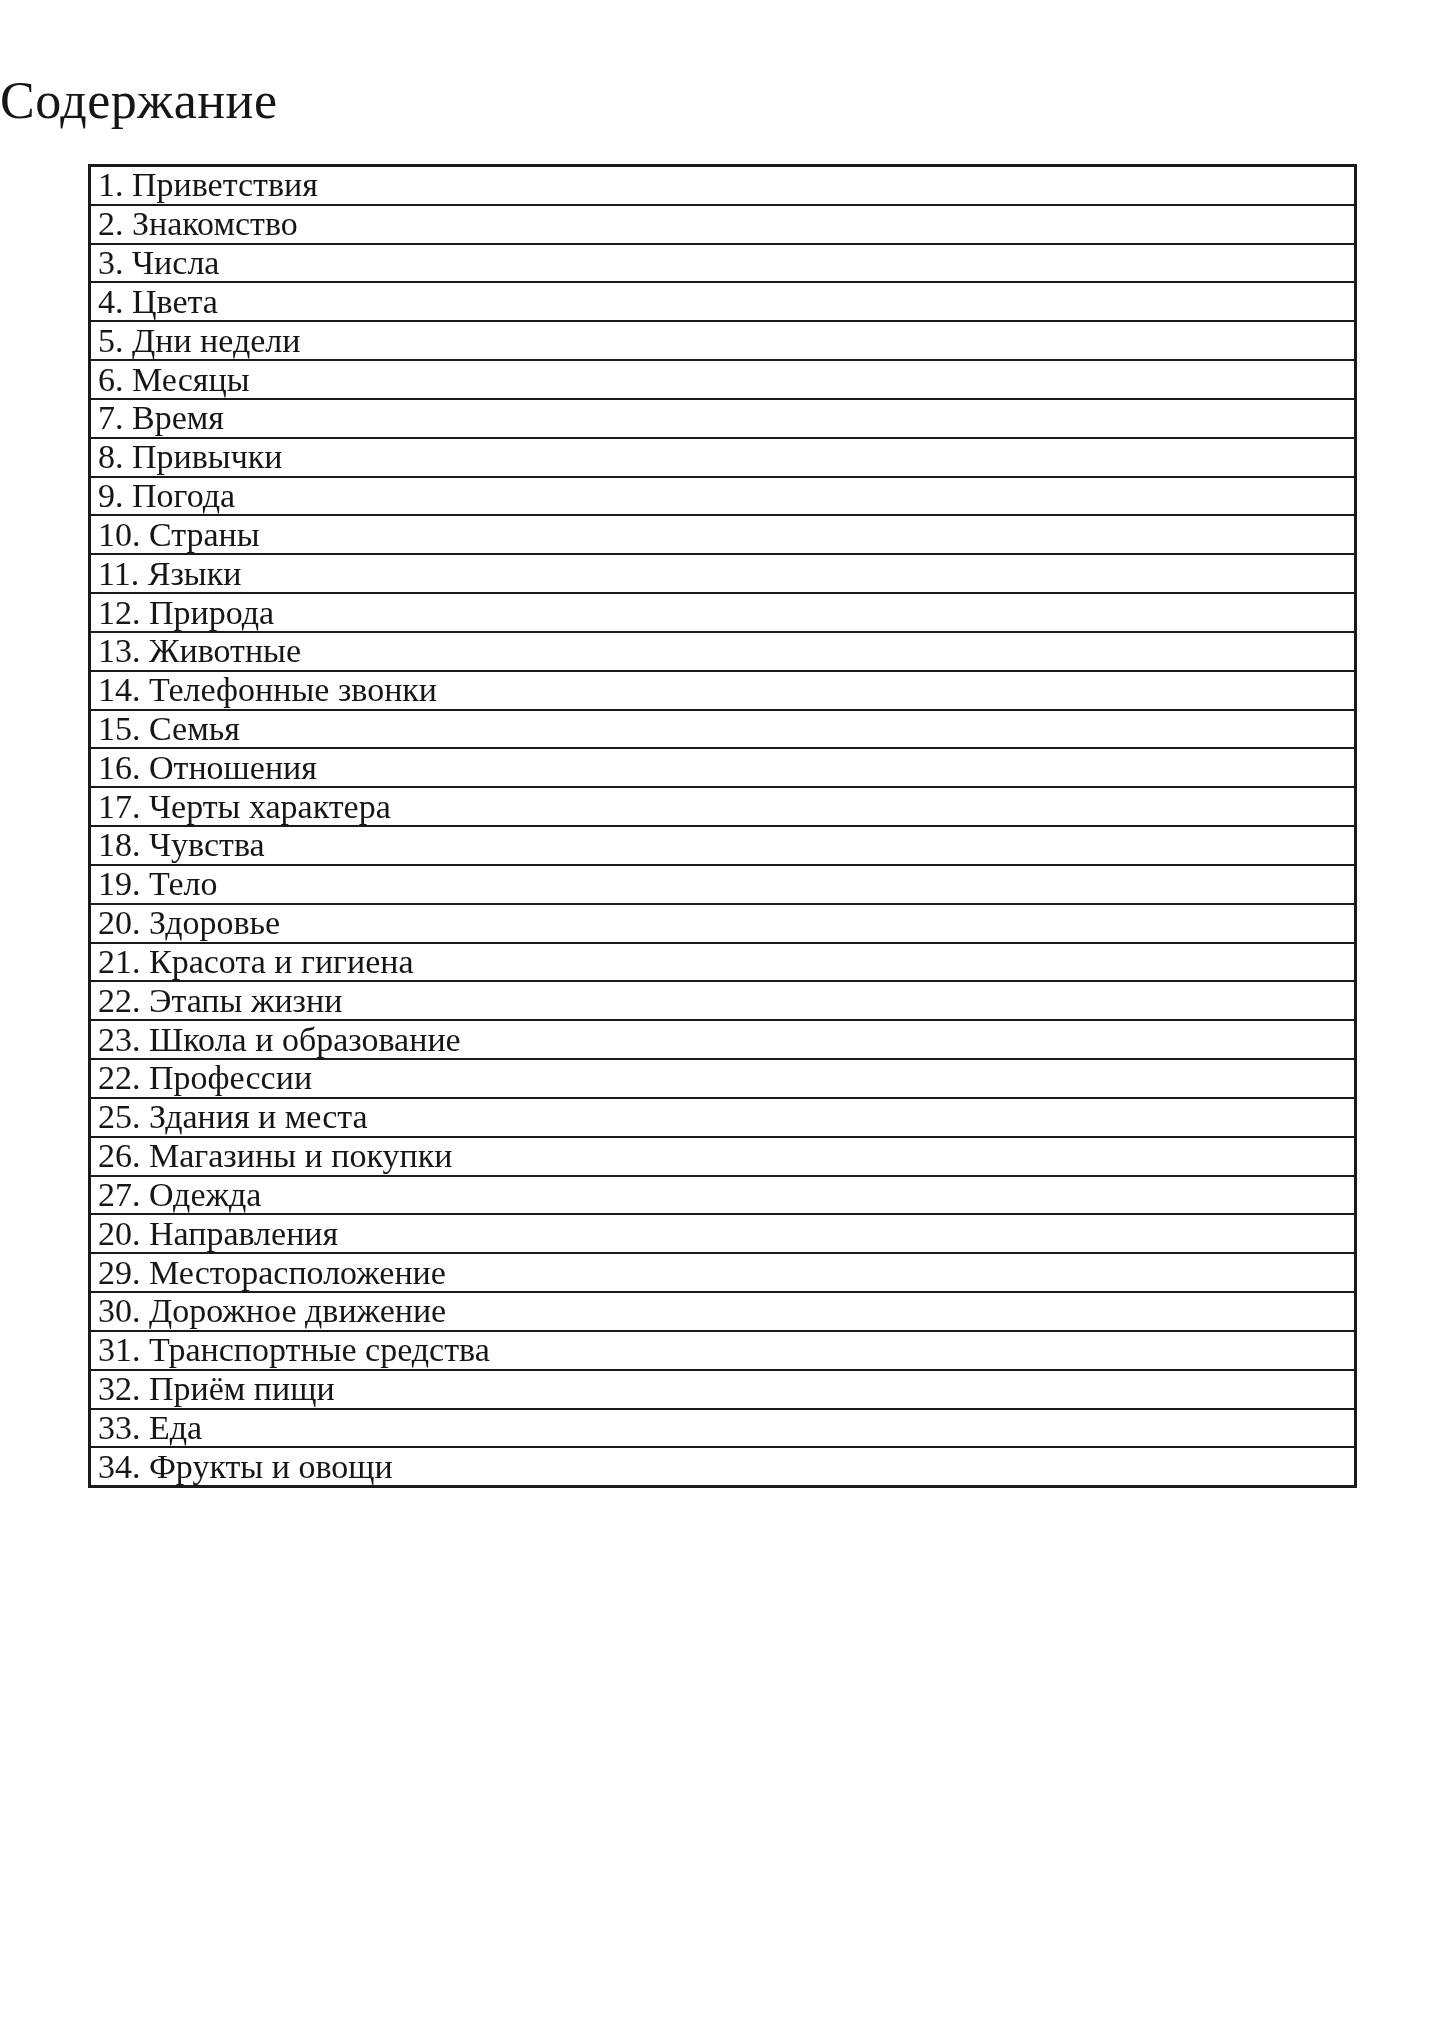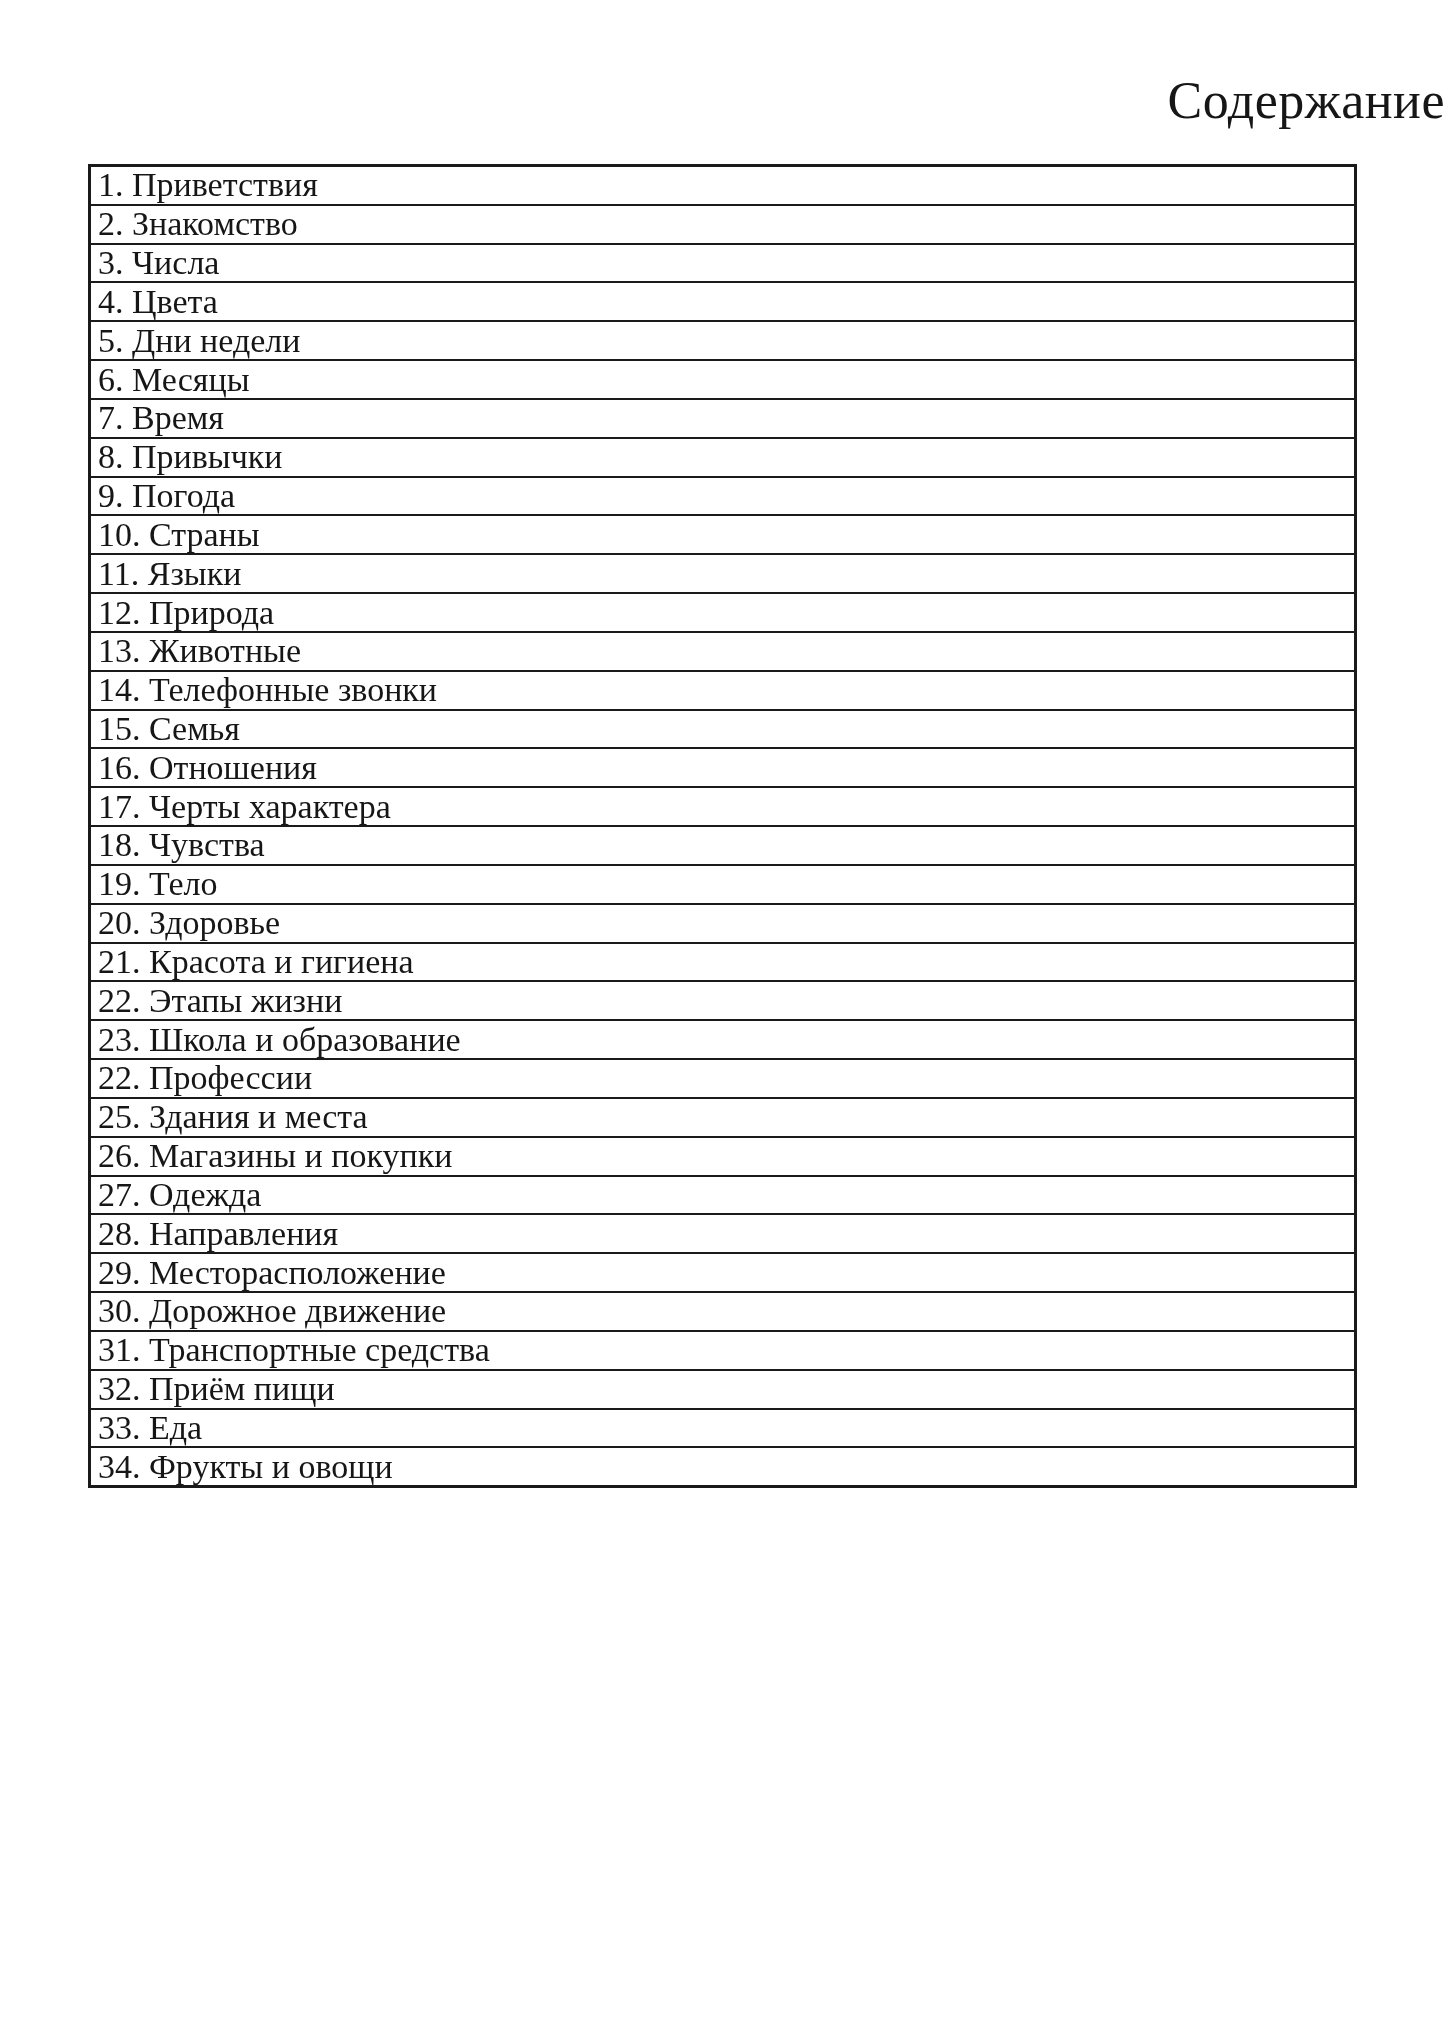--- a/index.html
+++ b/index.html
@@ -18,21 +18,21 @@
     position: absolute;
     inset: 0;
     background: #ffffff;
   }
   .title {
     position: absolute;
     top: 75px;
     left: 0;
     width: 100%;
     margin: 0;
-    text-align: right;
+    text-align: left;
     font-family: "Liberation Serif", "DejaVu Serif", serif;
     font-size: 52px;
     font-weight: 400;
     line-height: 1;
     color: #161616;
     letter-spacing: 0.5px;
   }
   .toc {
     position: absolute;
     left: 88px;
@@ -147,21 +147,21 @@
       <div class="toc-row">
         <span class="toc-row-label">25. Здания и места</span>
       </div>
       <div class="toc-row">
         <span class="toc-row-label">26. Магазины и покупки</span>
       </div>
       <div class="toc-row">
         <span class="toc-row-label">27. Одежда</span>
       </div>
       <div class="toc-row">
-        <span class="toc-row-label">28. Направления</span>
+        <span class="toc-row-label">20. Направления</span>
       </div>
       <div class="toc-row">
         <span class="toc-row-label">29. Месторасположение</span>
       </div>
       <div class="toc-row">
         <span class="toc-row-label">30. Дорожное движение</span>
       </div>
       <div class="toc-row">
         <span class="toc-row-label">31. Транспортные средства</span>
       </div>

